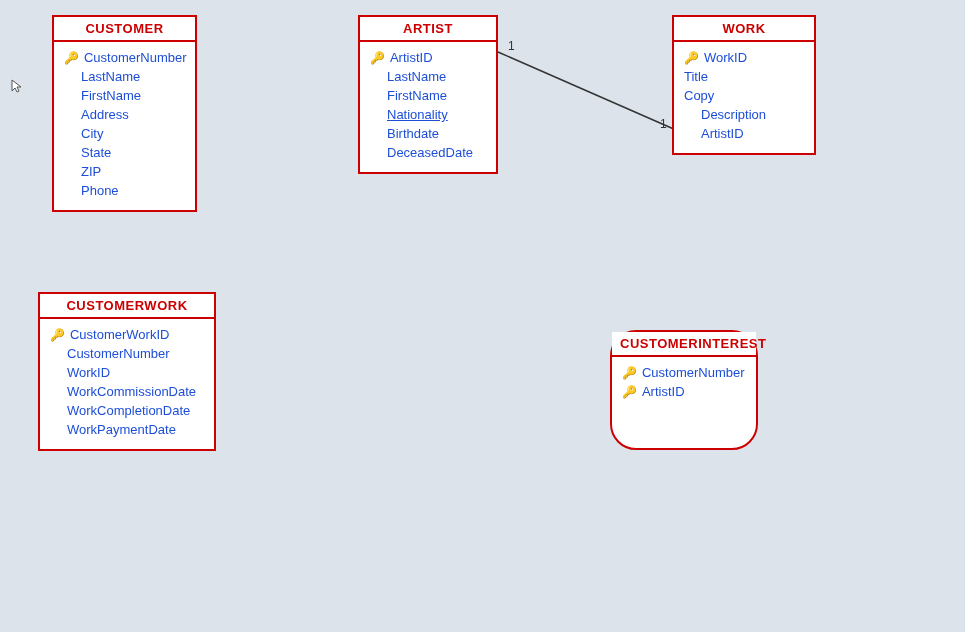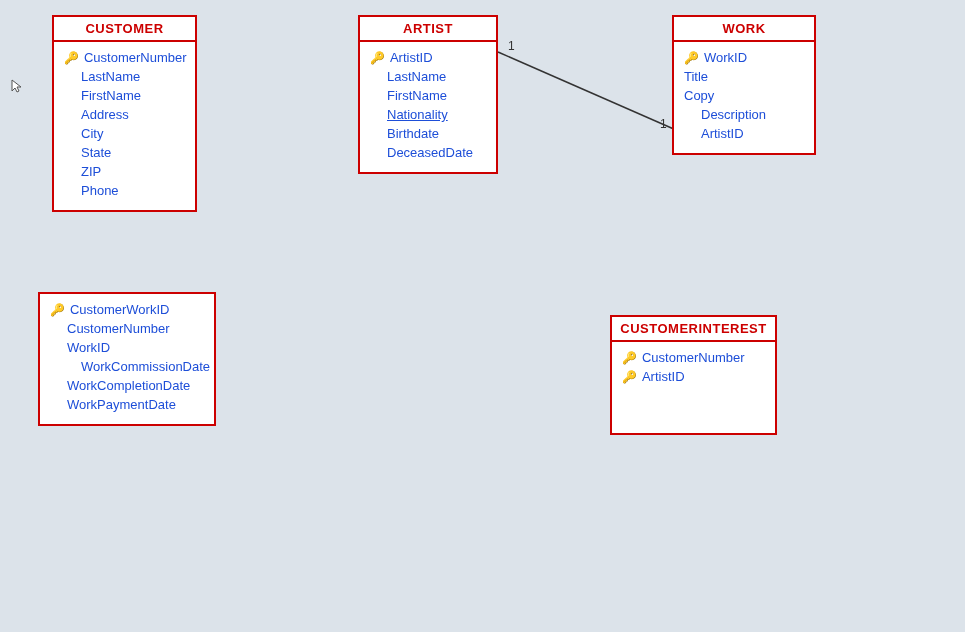--- a/index.html
+++ b/index.html
@@ -149,44 +149,45 @@
     <div class="field-row">
       <span class="field-name" style="margin-left:17px;">Description</span>
     </div>
     <div class="field-row">
       <span class="field-name" style="margin-left:17px;">ArtistID</span>
     </div>
   </div>
 </div>
 
 <div class="entity-box" style="left:38px; top:292px; width:178px;">
+  <div class="entity-header">CUSTOMERWORK</div>
   <div class="entity-body">
     <div class="field-row">
       <span class="key-icon">🔑</span>
       <span class="field-name">CustomerWorkID</span>
     </div>
     <div class="field-row">
       <span class="field-name" style="margin-left:17px;">CustomerNumber</span>
     </div>
     <div class="field-row">
       <span class="field-name" style="margin-left:17px;">WorkID</span>
     </div>
     <div class="field-row">
-      <span class="field-name" style="margin-left:31px;">WorkCommissionDate</span>
+      <span class="field-name" style="margin-left:17px;">WorkCommissionDate</span>
     </div>
     <div class="field-row">
       <span class="field-name" style="margin-left:17px;">WorkCompletionDate</span>
     </div>
     <div class="field-row">
       <span class="field-name" style="margin-left:17px;">WorkPaymentDate</span>
     </div>
   </div>
 </div>
 
-<div class="entity-box" style="left:610px; top:315px; width:167px; min-height:120px;">
+<div class="entity-box" style="left:610px; top:330px; width:148px; min-height:120px;border-radius:26px;">
   <div class="entity-header">CUSTOMERINTEREST</div>
   <div class="entity-body">
     <div class="field-row">
       <span class="key-icon">🔑</span>
       <span class="field-name">CustomerNumber</span>
     </div>
     <div class="field-row">
       <span class="key-icon">🔑</span>
       <span class="field-name">ArtistID</span>
     </div>

